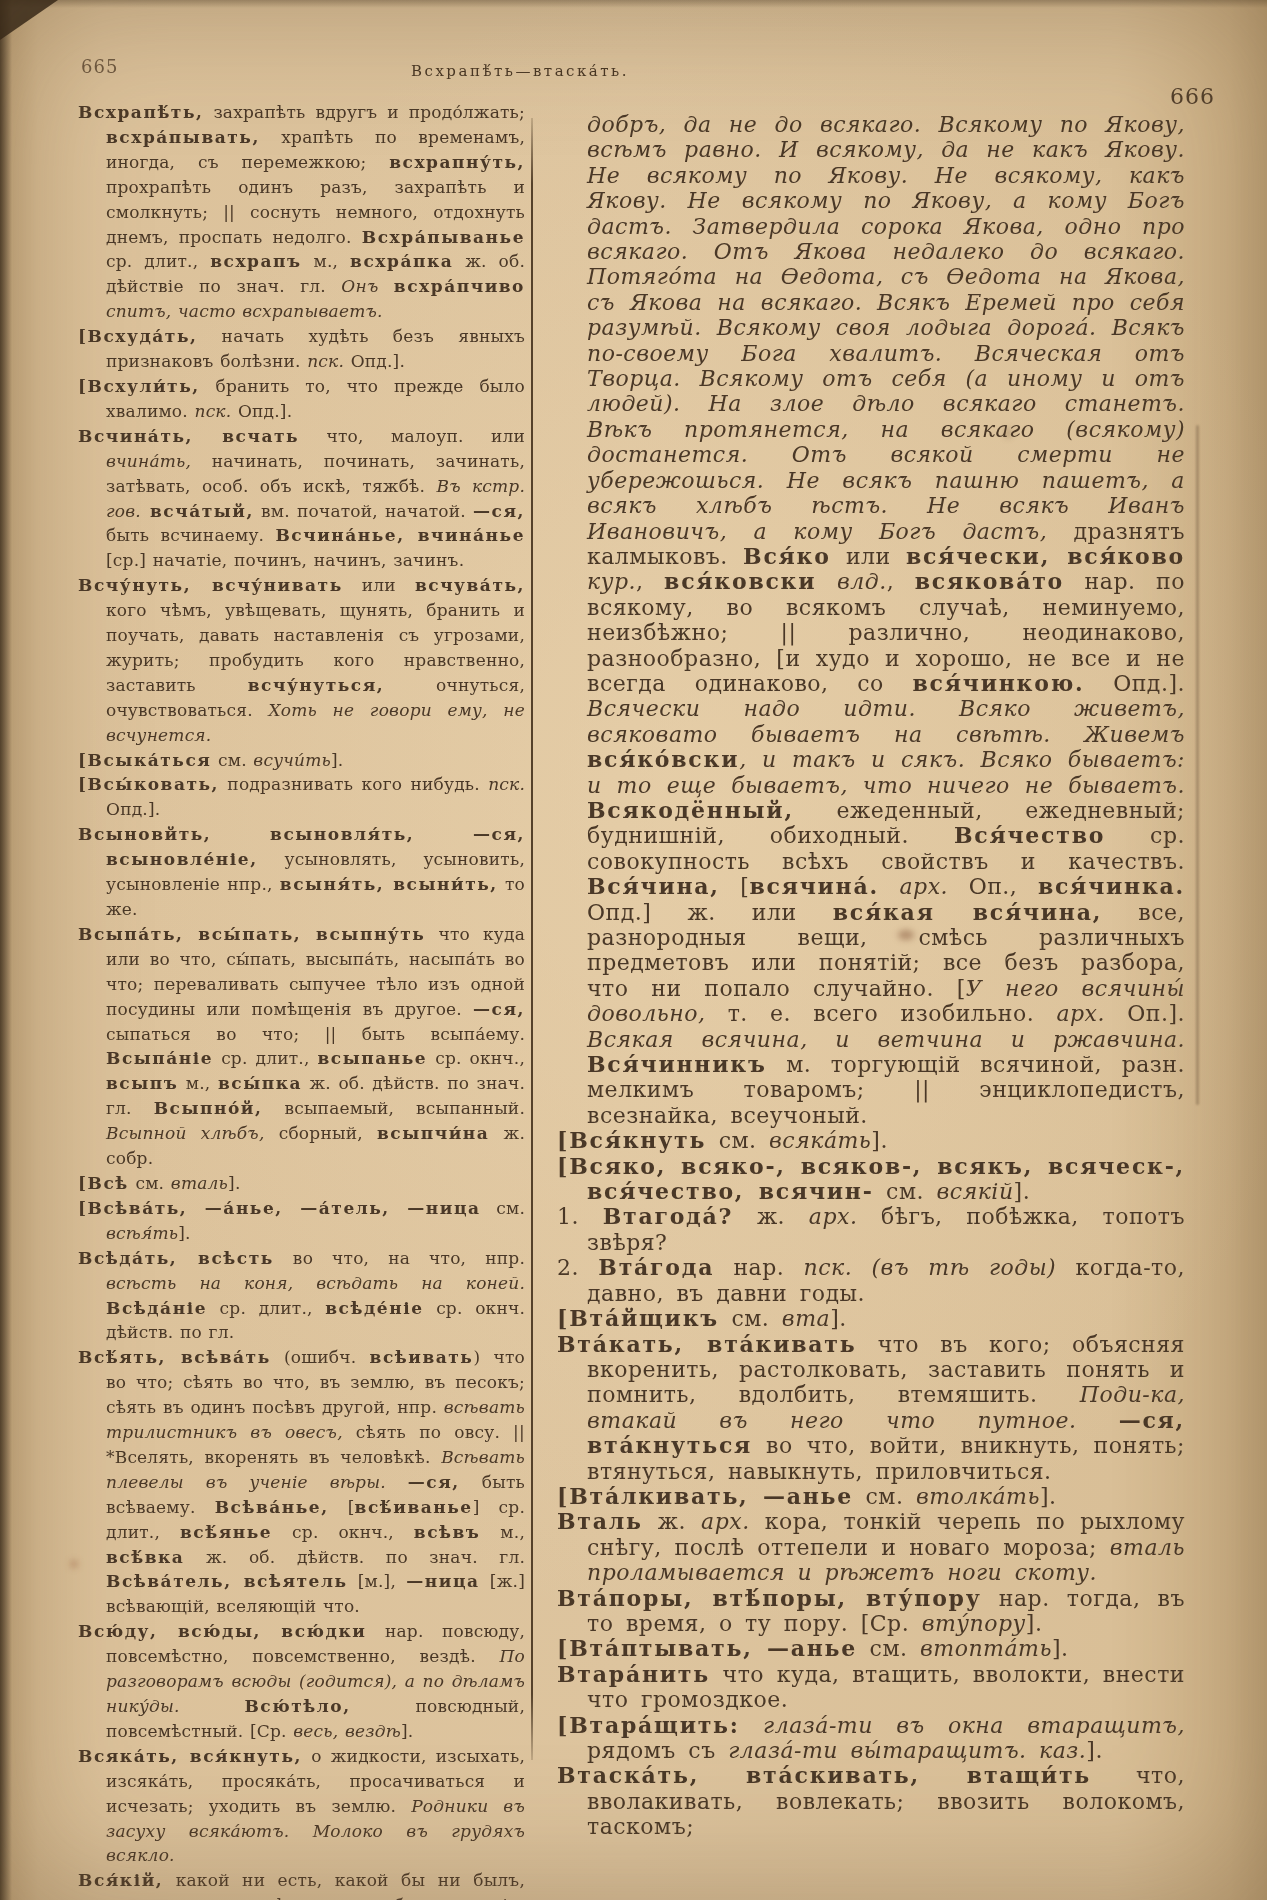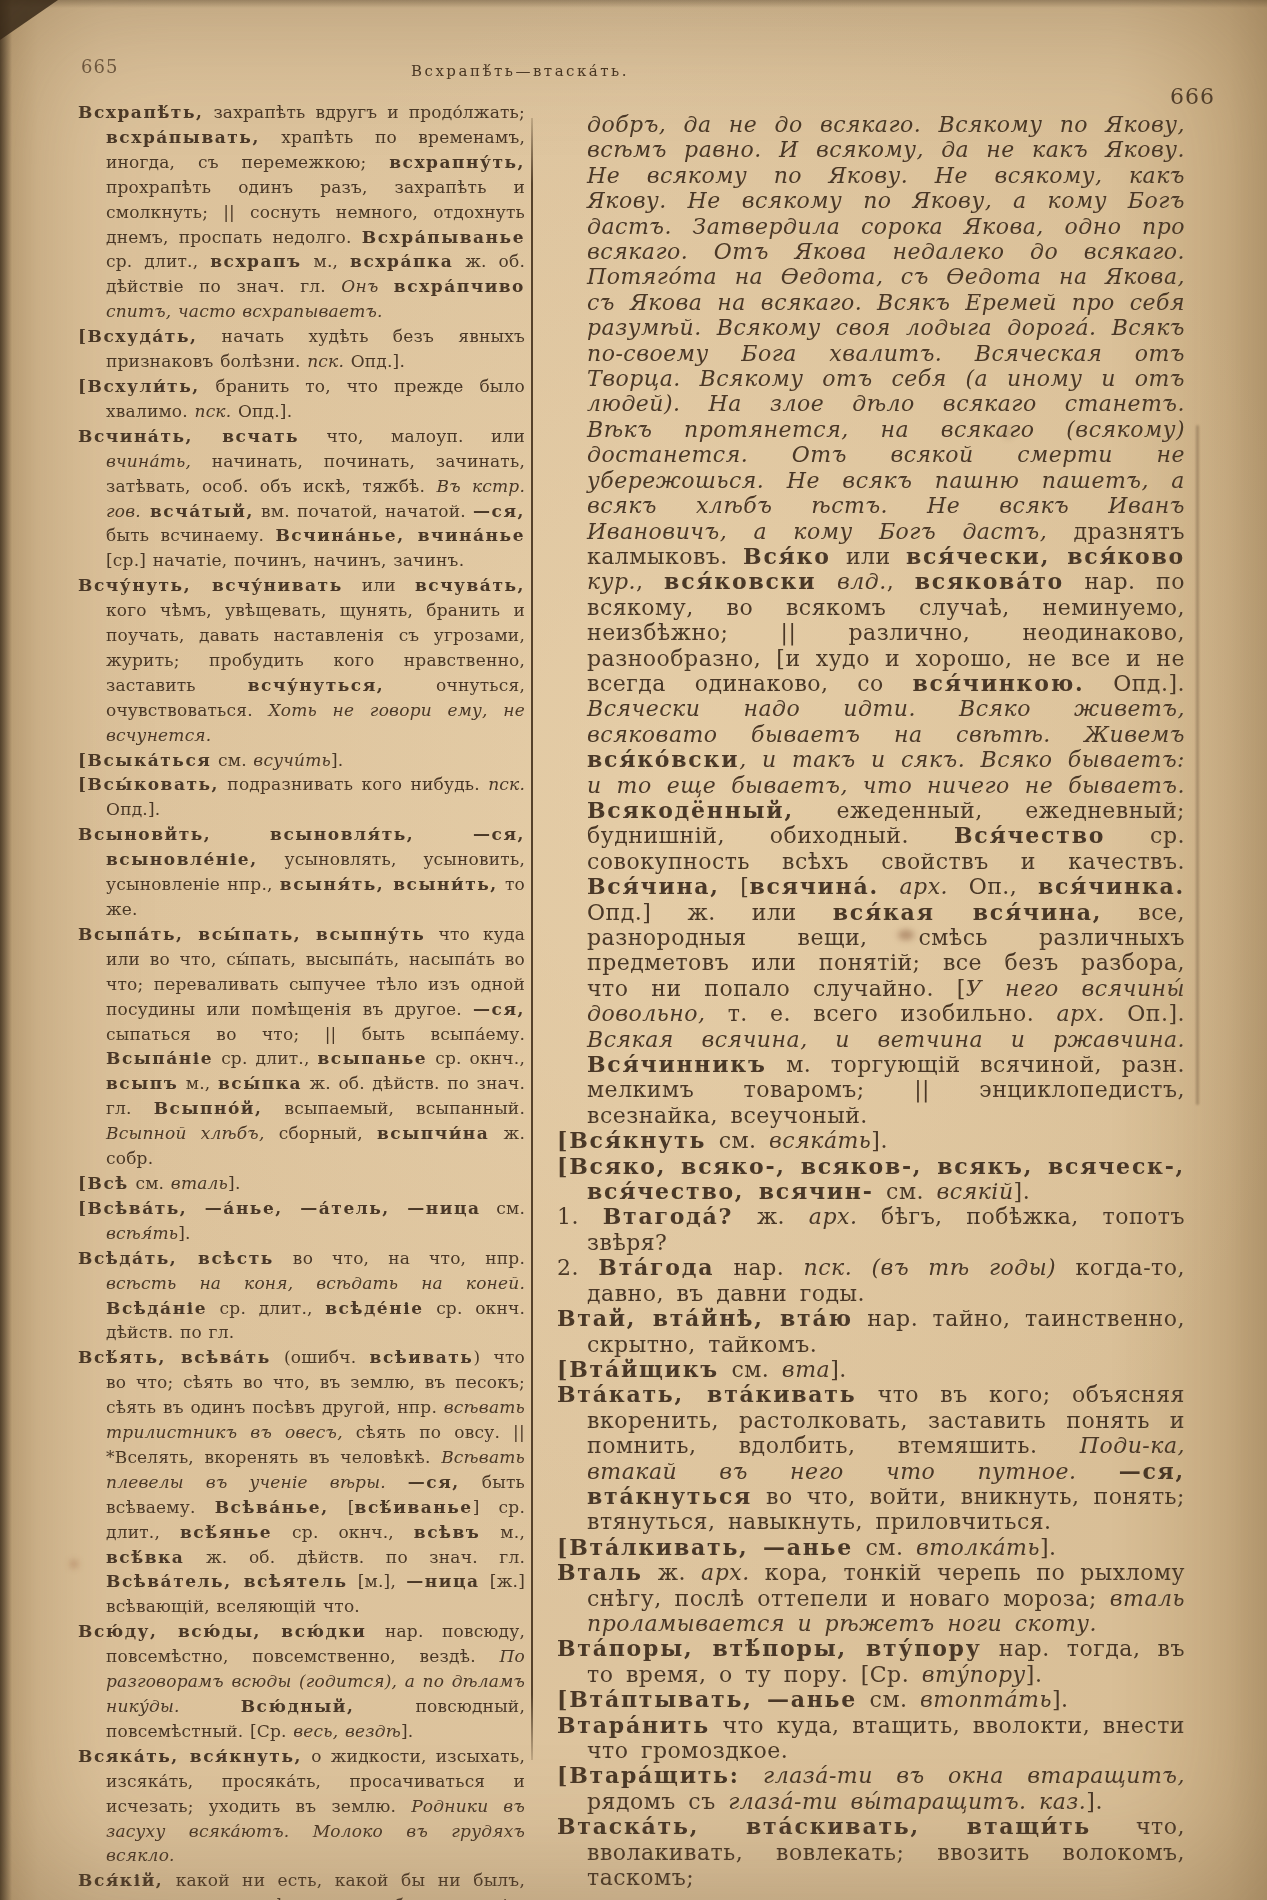--- a/index.html
+++ b/index.html
@@ -81,31 +81,30 @@
       <p class="entry"><span class="r-b">Всчина́ть, всчать</span><span class="r-n"> что, малоуп. или </span><span class="r-i">вчина́ть,</span><span class="r-n"> начинать, починать, зачинать, затѣвать, особ. объ искѣ, тяжбѣ. </span><span class="r-i">Въ кстр. гов.</span><span class="r-b"> всча́тый,</span><span class="r-n"> вм. початой, начатой. </span><span class="r-b">—ся,</span><span class="r-n"> быть всчинаему. </span><span class="r-b">Всчина́нье, вчина́нье</span><span class="r-n"> [ср.] начатіе, починъ, начинъ, зачинъ.</span></p>
       <p class="entry"><span class="r-b">Всчу́нуть, всчу́нивать</span><span class="r-n"> или </span><span class="r-b">всчува́ть,</span><span class="r-n"> кого чѣмъ, увѣщевать, щунять, бранить и поучать, давать наставленія съ угрозами, журить; пробудить кого нравственно, заставить </span><span class="r-b">всчу́нуться,</span><span class="r-n"> очнуться, очувствоваться. </span><span class="r-i">Хоть не говори ему, не всчунется.</span></p>
       <p class="entry"><span class="r-b">[Всыка́ться</span><span class="r-n"> см. </span><span class="r-i">всучи́ть</span><span class="r-n">].</span></p>
       <p class="entry"><span class="r-b">[Всы́ковать,</span><span class="r-n"> подразнивать кого нибудь. </span><span class="r-i">пск.</span><span class="r-n"> Опд.].</span></p>
       <p class="entry"><span class="r-b">Всыновйть, всыновля́ть, —ся, всыновле́ніе,</span><span class="r-n"> усыновлять, усыновить, усыновленіе нпр., </span><span class="r-b">всыня́ть, всыни́ть,</span><span class="r-n"> то же.</span></p>
       <p class="entry"><span class="r-b">Всыпа́ть, всы́пать, всыпну́ть</span><span class="r-n"> что куда или во что, сы́пать, высыпа́ть, насыпа́ть во что; переваливать сыпучее тѣло изъ одной посудины или помѣщенія въ другое. </span><span class="r-b">—ся,</span><span class="r-n"> сыпаться во что; || быть всыпа́ему. </span><span class="r-b">Всыпа́ніе</span><span class="r-n"> ср. длит., </span><span class="r-b">всыпанье</span><span class="r-n"> ср. окнч., </span><span class="r-b">всыпъ</span><span class="r-n"> м., </span><span class="r-b">всы́пка</span><span class="r-n"> ж. об. дѣйств. по знач. гл. </span><span class="r-b">Всыпно́й,</span><span class="r-n"> всыпаемый, всыпанный. </span><span class="r-i">Всыпной хлѣбъ,</span><span class="r-n"> сборный, </span><span class="r-b">всыпчи́на</span><span class="r-n"> ж. собр.</span></p>
       <p class="entry"><span class="r-b">[Всѣ</span><span class="r-n"> см. </span><span class="r-i">вталь</span><span class="r-n">].</span></p>
       <p class="entry"><span class="r-b">[Всѣва́ть, —а́нье, —а́тель, —ница</span><span class="r-n"> см. </span><span class="r-i">всѣя́ть</span><span class="r-n">].</span></p>
       <p class="entry"><span class="r-b">Всѣда́ть, всѣсть</span><span class="r-n"> во что, на что, нпр. </span><span class="r-i">всѣсть на коня, всѣдать на коней. </span><span class="r-b">Всѣда́ніе</span><span class="r-n"> ср. длит., </span><span class="r-b">всѣде́ніе</span><span class="r-n"> ср. окнч. дѣйств. по гл.</span></p>
       <p class="entry"><span class="r-b">Всѣ́ять, всѣва́ть</span><span class="r-n"> (ошибч. </span><span class="r-b">всѣивать</span><span class="r-n">) что во что; сѣять во что, въ землю, въ песокъ; сѣять въ одинъ посѣвъ другой, нпр. </span><span class="r-i">всѣвать трилистникъ въ овесъ,</span><span class="r-n"> сѣять по овсу. || *Вселять, вкоренять въ человѣкѣ. </span><span class="r-i">Всѣвать плевелы въ ученіе вѣры. </span><span class="r-b">—ся,</span><span class="r-n"> быть всѣваему. </span><span class="r-b">Всѣва́нье,</span><span class="r-n"> [</span><span class="r-b">всѣ́иванье</span><span class="r-n">] ср. длит., </span><span class="r-b">всѣ́янье</span><span class="r-n"> ср. окнч., </span><span class="r-b">всѣвъ</span><span class="r-n"> м., </span><span class="r-b">всѣ́вка</span><span class="r-n"> ж. об. дѣйств. по знач. гл. </span><span class="r-b">Всѣва́тель, всѣятель</span><span class="r-n"> [м.], </span><span class="r-b">—ница</span><span class="r-n"> [ж.] всѣвающій, вселяющій что.</span></p>
-      <p class="entry"><span class="r-b">Всю́ду, всю́ды, всю́дки</span><span class="r-n"> нар. повсюду, повсемѣстно, повсемственно, вездѣ. </span><span class="r-i">По разговорамъ всюды (годится), а по дѣламъ нику́ды. </span><span class="r-b">Всю́дный,</span><span class="r-n"> повсюдный, повсемѣстный. [Ср. </span><span class="r-i">весь, вездѣ</span><span class="r-n">].</span></p>
+      <p class="entry"><span class="r-b">Всю́ду, всю́ды, всю́дки</span><span class="r-n"> нар. повсюду, повсемѣстно, повсемственно, вездѣ. </span><span class="r-i">По разговорамъ всюды (годится), а по дѣламъ нику́ды. </span><span class="r-b">Всю́тѣло,</span><span class="r-n"> повсюдный, повсемѣстный. [Ср. </span><span class="r-i">весь, вездѣ</span><span class="r-n">].</span></p>
       <p class="entry"><span class="r-b">Всяка́ть, вся́кнуть,</span><span class="r-n"> о жидкости, изсыхать, изсяка́ть, просяка́ть, просачиваться и исчезать; уходить въ землю. </span><span class="r-i">Родники въ засуху всяка́ютъ. Молоко въ грудяхъ всякло.</span></p>
       <p class="entry"><span class="r-b">Вся́кій,</span><span class="r-n"> какой ни есть, какой бы ни былъ, разнаго рода; всѣ или все безъ изъятія; каждый. </span></p>
     </div>
   <div class="col col-right">
       <p class="entry cont"><span class="r-i">добръ, да не до всякаго. Всякому по Якову, всѣмъ равно. И всякому, да не какъ Якову. Не всякому по Якову. Не всякому, какъ Якову. Не всякому по Якову, а кому Богъ дастъ. Затвердила сорока Якова, одно про всякаго. Отъ Якова недалеко до всякаго. Потяго́та на Ѳедота, съ Ѳедота на Якова, съ Якова на всякаго. Всякъ Еремей про себя разумѣй. Всякому своя лодыга дорога́. Всякъ по-своему Бога хвалитъ. Всяческая отъ Творца. Всякому отъ себя (а иному и отъ людей). На злое дѣло всякаго станетъ. Вѣкъ протянется, на всякаго (всякому) достанется. Отъ всякой смерти не убережошься. Не всякъ пашню пашетъ, а всякъ хлѣбъ ѣстъ. Не всякъ Иванъ Ивановичъ, а кому Богъ дастъ,</span><span class="r-n"> дразнятъ калмыковъ. </span><span class="r-b">Вся́ко</span><span class="r-n"> или </span><span class="r-b">вся́чески, вся́ково</span><span class="r-i"> кур.</span><span class="r-n">, </span><span class="r-b">вся́ковски</span><span class="r-i"> влд.</span><span class="r-n">, </span><span class="r-b">всякова́то</span><span class="r-n"> нар. по всякому, во всякомъ случаѣ, неминуемо, неизбѣжно; || различно, неодинаково, разнообразно, [и худо и хорошо, не все и не всегда одинаково, со </span><span class="r-b">вся́чинкою.</span><span class="r-n"> Опд.]. </span><span class="r-i">Всячески надо идти. Всяко живетъ, всяковато бываетъ на свѣтѣ. Живемъ </span><span class="r-b">вся́ко́вски</span><span class="r-i">, и такъ и сякъ. Всяко бываетъ: и то еще бываетъ, что ничего не бываетъ. </span><span class="r-b">Всякодённый,</span><span class="r-n"> ежеденный, ежедневный; буднишній, обиходный. </span><span class="r-b">Вся́чество</span><span class="r-n"> ср. совокупность всѣхъ свойствъ и качествъ. </span><span class="r-b">Вся́чина,</span><span class="r-n"> [</span><span class="r-b">всячина́.</span><span class="r-i"> арх.</span><span class="r-n"> Оп., </span><span class="r-b">вся́чинка.</span><span class="r-n"> Опд.] ж. или </span><span class="r-b">вся́кая вся́чина,</span><span class="r-n"> все, разнородныя вещи, смѣсь различныхъ предметовъ или понятій; все безъ разбора, что ни попало случайно. [</span><span class="r-i">У него всячины́ довольно,</span><span class="r-n"> т. е. всего изобильно. </span><span class="r-i">арх.</span><span class="r-n"> Оп.]. </span><span class="r-i">Всякая всячина, и ветчина и ржавчина. </span><span class="r-b">Вся́чинникъ</span><span class="r-n"> м. торгующій всячиной, разн. мелкимъ товаромъ; || энциклопедистъ, всезнайка, всеучоный.</span></p>
       <p class="entry"><span class="r-b">[Вся́кнуть</span><span class="r-n"> см. </span><span class="r-i">всяка́ть</span><span class="r-n">].</span></p>
       <p class="entry"><span class="r-b">[Всяко, всяко-, всяков-, всякъ, всяческ-, вся́чество, всячин-</span><span class="r-n"> см. </span><span class="r-i">всякій</span><span class="r-n">].</span></p>
       <p class="entry"><span class="r-n">1. </span><span class="r-b">Втагода́?</span><span class="r-n"> ж. </span><span class="r-i">арх.</span><span class="r-n"> бѣгъ, побѣжка, топотъ звѣря?</span></p>
       <p class="entry"><span class="r-n">2. </span><span class="r-b">Вта́года</span><span class="r-n"> нар. </span><span class="r-i">пск. (въ тѣ годы)</span><span class="r-n"> когда-то, давно, въ давни годы.</span></p>
-      <p class="entry"><span class="r-b">Втай, вта́йнѣ, вта́ю</span><span class="r-n"> нар. тайно, таинственно, скрытно, тайкомъ.</span></p>
       <p class="entry"><span class="r-b">[Вта́йщикъ</span><span class="r-n"> см. </span><span class="r-i">вта</span><span class="r-n">].</span></p>
       <p class="entry"><span class="r-b">Вта́кать, вта́кивать</span><span class="r-n"> что въ кого; объясняя вкоренить, растолковать, заставить понять и помнить, вдолбить, втемяшить. </span><span class="r-i">Поди-ка, втакай въ него что путное. </span><span class="r-b">—ся, вта́кнуться</span><span class="r-n"> во что, войти, вникнуть, понять; втянуться, навыкнуть, приловчиться.</span></p>
       <p class="entry"><span class="r-b">[Вта́лкивать, —анье</span><span class="r-n"> см. </span><span class="r-i">втолка́ть</span><span class="r-n">].</span></p>
       <p class="entry"><span class="r-b">Вталь</span><span class="r-n"> ж. </span><span class="r-i">арх.</span><span class="r-n"> кора, тонкій черепь по рыхлому снѣгу, послѣ оттепели и новаго мороза; </span><span class="r-i">вталь проламывается и рѣжетъ ноги скоту.</span></p>
       <p class="entry"><span class="r-b">Вта́поры, втѣ́поры, вту́пору</span><span class="r-n"> нар. тогда, въ то время, о ту пору. [Ср. </span><span class="r-i">вту́пору</span><span class="r-n">].</span></p>
       <p class="entry"><span class="r-b">[Вта́птывать, —анье</span><span class="r-n"> см. </span><span class="r-i">втопта́ть</span><span class="r-n">].</span></p>
       <p class="entry"><span class="r-b">Втара́нить</span><span class="r-n"> что куда, втащить, вволокти, внести что громоздкое.</span></p>
       <p class="entry"><span class="r-b">[Втара́щить:</span><span class="r-i"> глаза́-ти въ окна втаращитъ,</span><span class="r-n"> рядомъ съ </span><span class="r-i">глаза́-ти вы́таращитъ. каз.</span><span class="r-n">].</span></p>
       <p class="entry"><span class="r-b">Втаска́ть, вта́скивать, втащи́ть</span><span class="r-n"> что, вволакивать, вовлекать; ввозить волокомъ, таскомъ;</span></p>
     </div>

